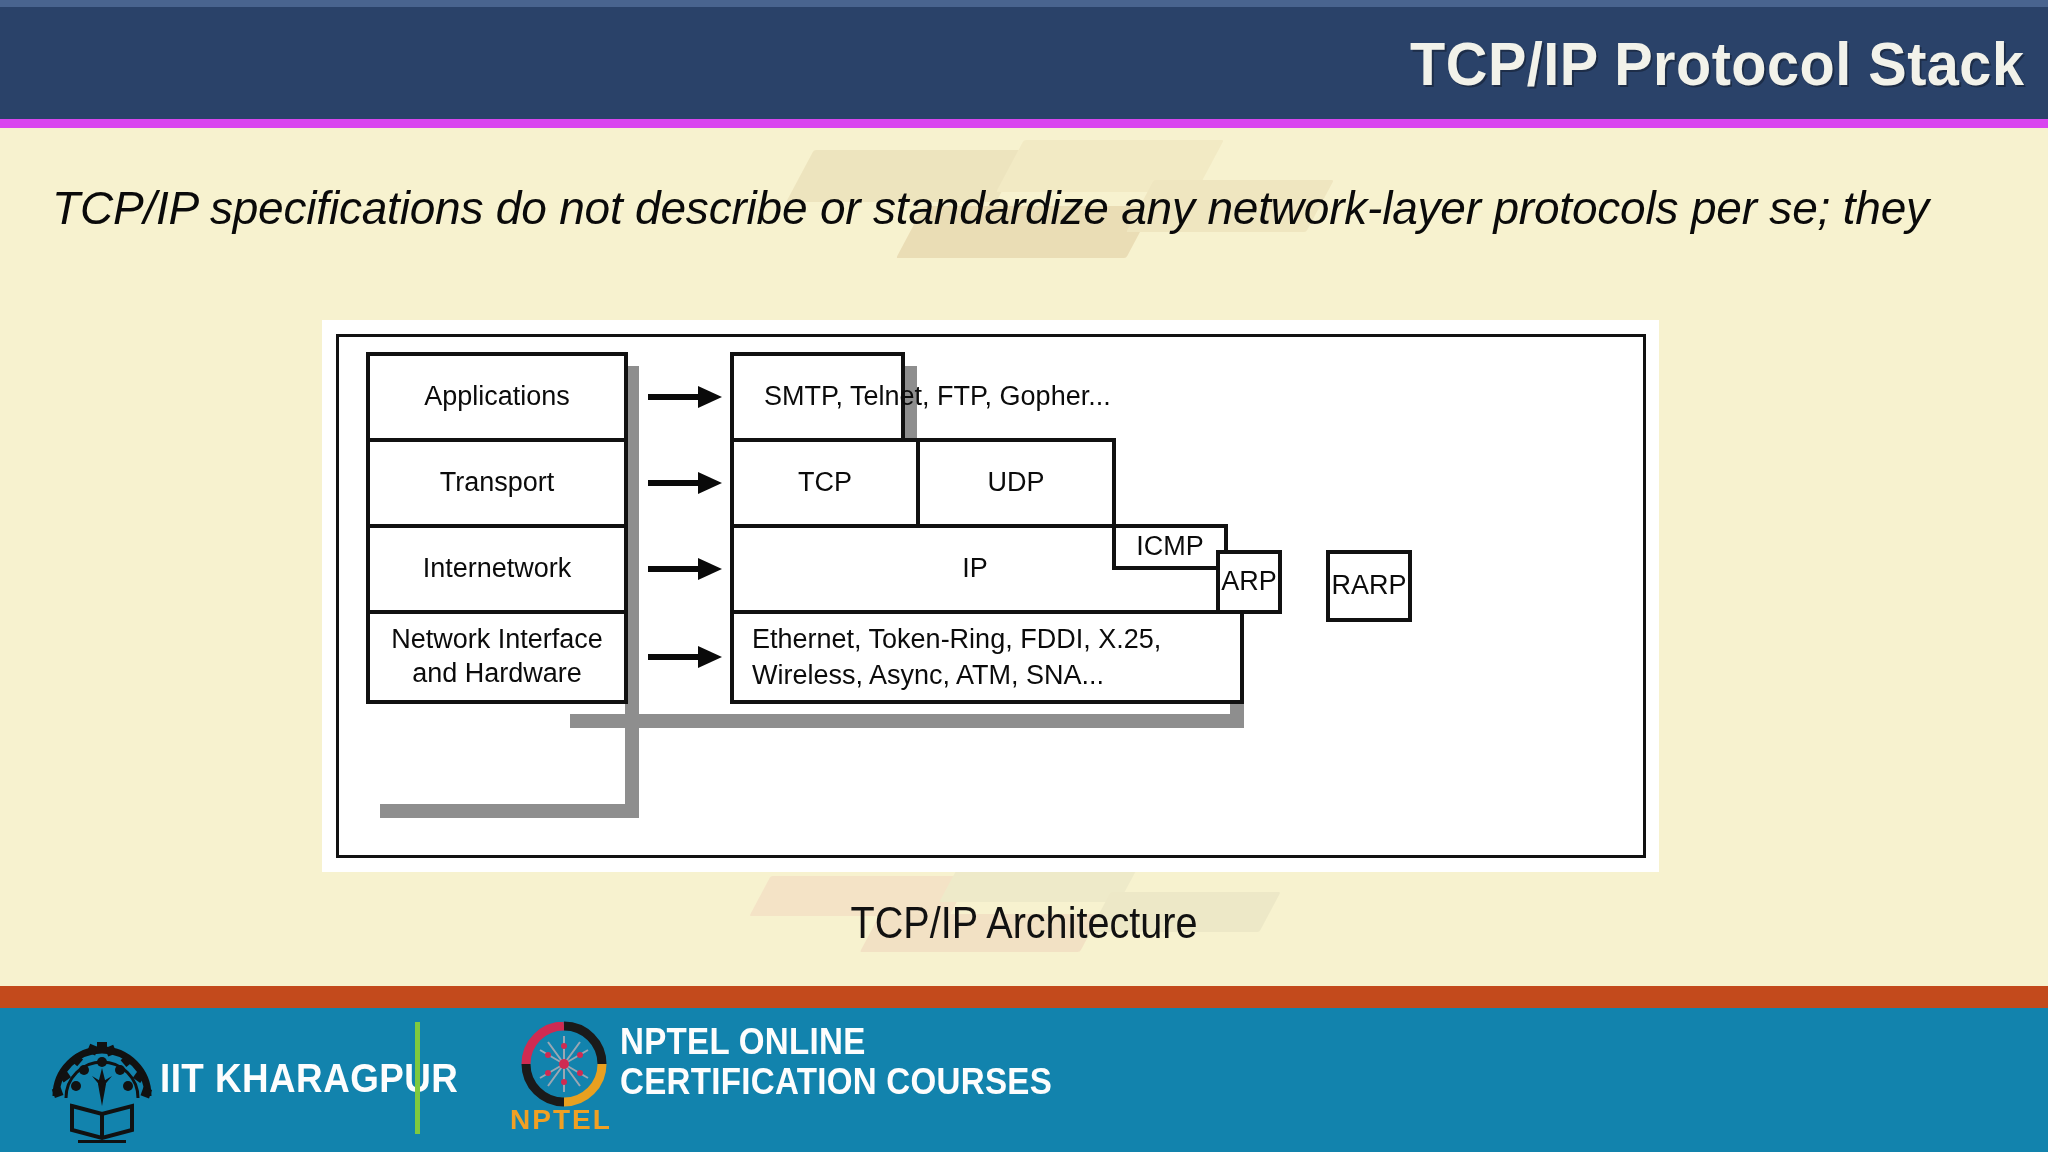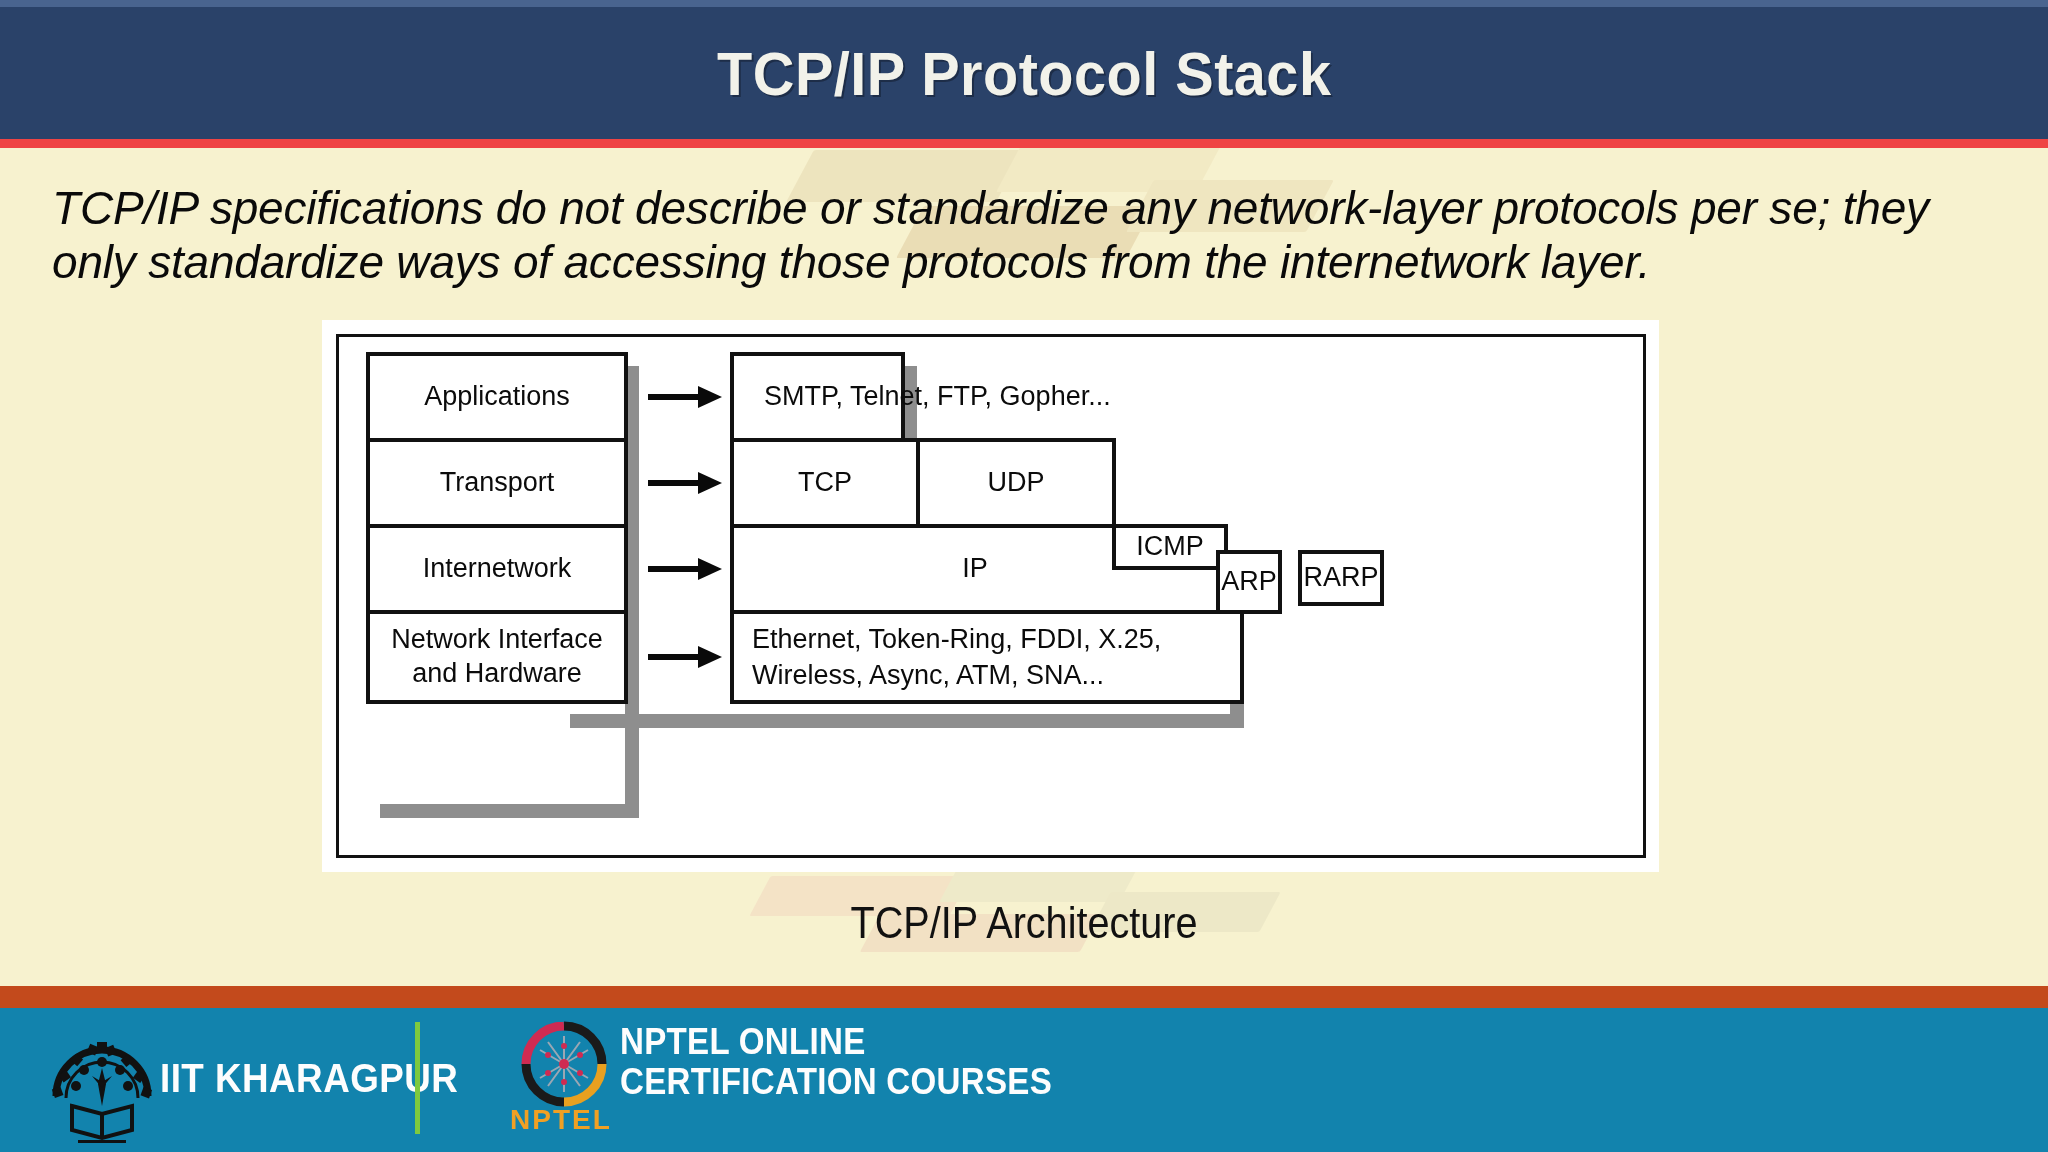--- a/index.html
+++ b/index.html
@@ -8,24 +8,24 @@
     background:#f7f2cf;
     font-family:"Liberation Sans",sans-serif;
   }
 
   
   .wm{position:absolute;opacity:.30;pointer-events:none;}
   .wm i{position:absolute;display:block;transform:skewX(-28deg);border-radius:2px;}
 
   
   .titlebar{
-    position:absolute;left:0;top:0;width:2048px;height:148px;
+    position:absolute;left:0;top:0;width:2048px;height:128px;
     background:#2a4269;box-sizing:border-box;
-    border-top:7px solid #49648f;border-bottom:9px solid #ef4444;
-    display:flex;align-items:center;justify-content:center;
+    border-top:7px solid #49648f;border-bottom:9px solid #d946ef;
+    display:flex;align-items:center;justify-content:flex-end;
   }
   .titlebar .title{
     color:#f2f2ea;font-size:62px;font-weight:bold;letter-spacing:.5px;
     text-shadow:2px 2px 0 #1d2d48;
     transform:scaleX(.93);
   }
 
   
   .para{
     position:absolute;left:52px;top:182px;width:1960px;
@@ -104,21 +104,20 @@
   <i style="left:130px;top:52px;width:220px;height:38px;background:#e9bdab;"></i>
   <i style="left:360px;top:30px;width:170px;height:40px;background:#d7d4b6;"></i>
 </div>
 
 <div class="titlebar">
   <div class="title">TCP/IP Protocol Stack</div>
 </div>
 
 <div class="para">
   <span>TCP/IP specifications do not describe or standardize any network-layer protocols per se; they</span>
-  <span>only standardize ways of accessing those protocols from the internetwork layer.</span>
 </div>
 
 <div class="panel">
   <div class="inner"></div>
 
   <div class="dg">
 
     <div class="shadow" style="left:303px;top:46px;width:14px;height:452px;"></div>
     <div class="shadow" style="left:58px;top:484px;width:259px;height:14px;"></div>
 
@@ -171,21 +170,21 @@
 
     <div class="bx" style="left:408px;top:204px;width:490px;height:90px;">
       <span>IP</span>
     </div>
     <div class="bx" style="left:790px;top:204px;width:116px;height:46px;">
       <span>ICMP</span>
     </div>
     <div class="bx" style="left:894px;top:230px;width:66px;height:64px;">
       <span>ARP</span>
     </div>
-    <div class="bx" style="left:976px;top:230px;width:86px;height:56px;">
+    <div class="bx" style="left:1004px;top:230px;width:86px;height:72px;">
       <span>RARP</span>
     </div>
 
     <div class="bx left-al" style="left:408px;top:290px;width:514px;height:94px;">
       <span style="line-height:1.35;">Ethernet, Token-Ring, FDDI, X.25, Wireless, Async, ATM, SNA...</span>
     </div>
 
   </div>
 </div>
 

